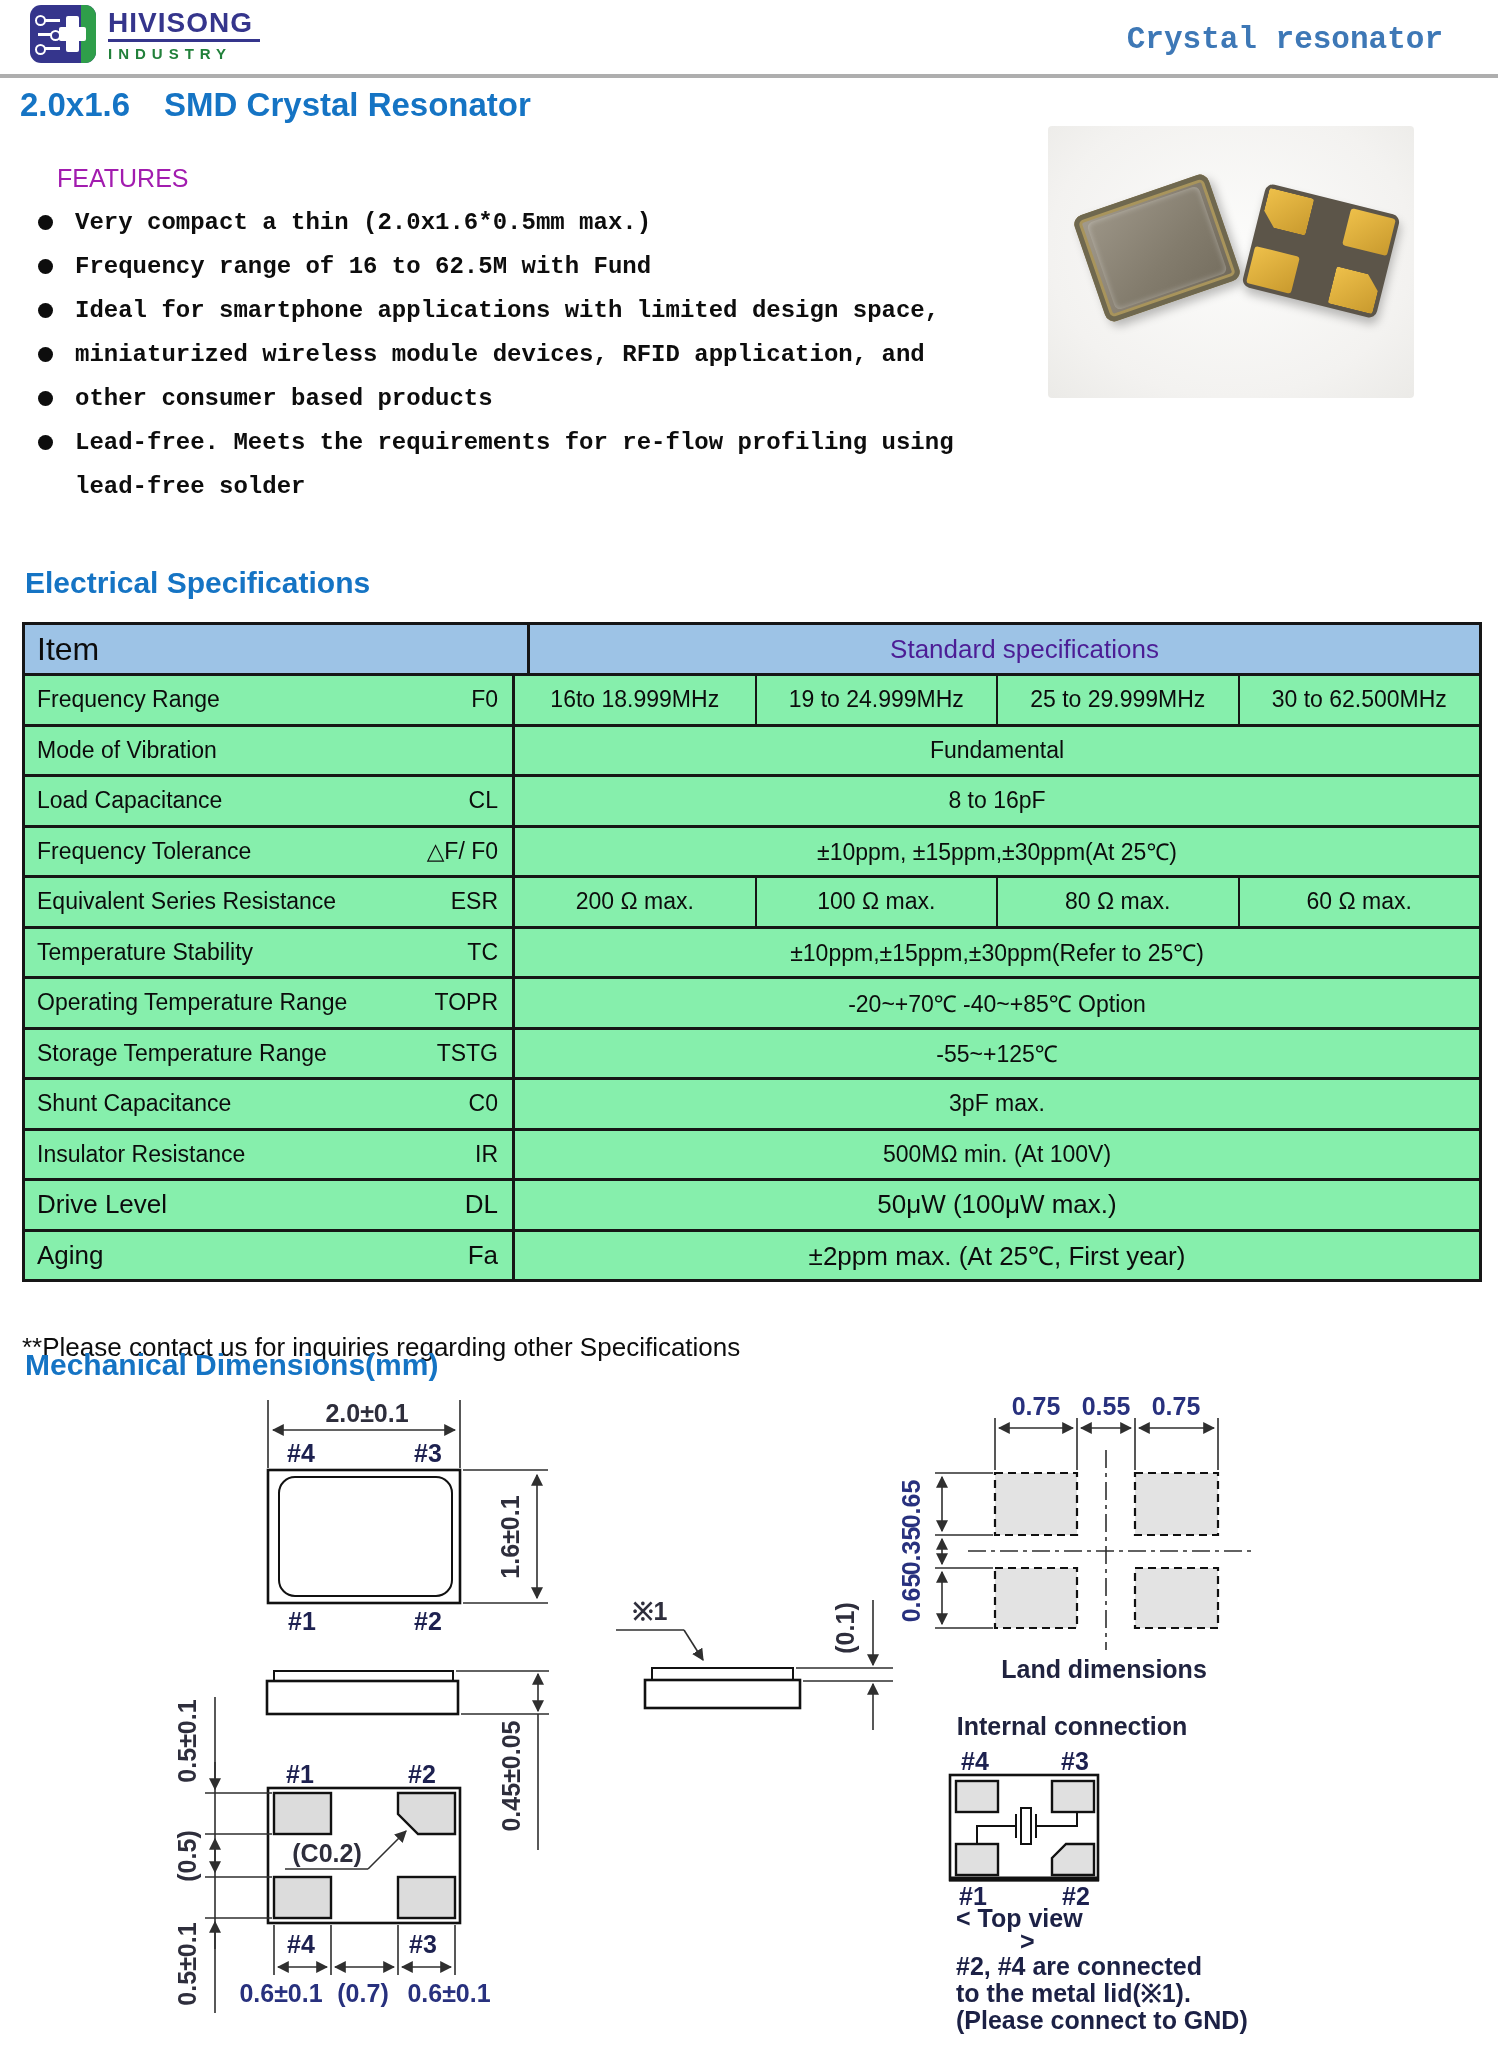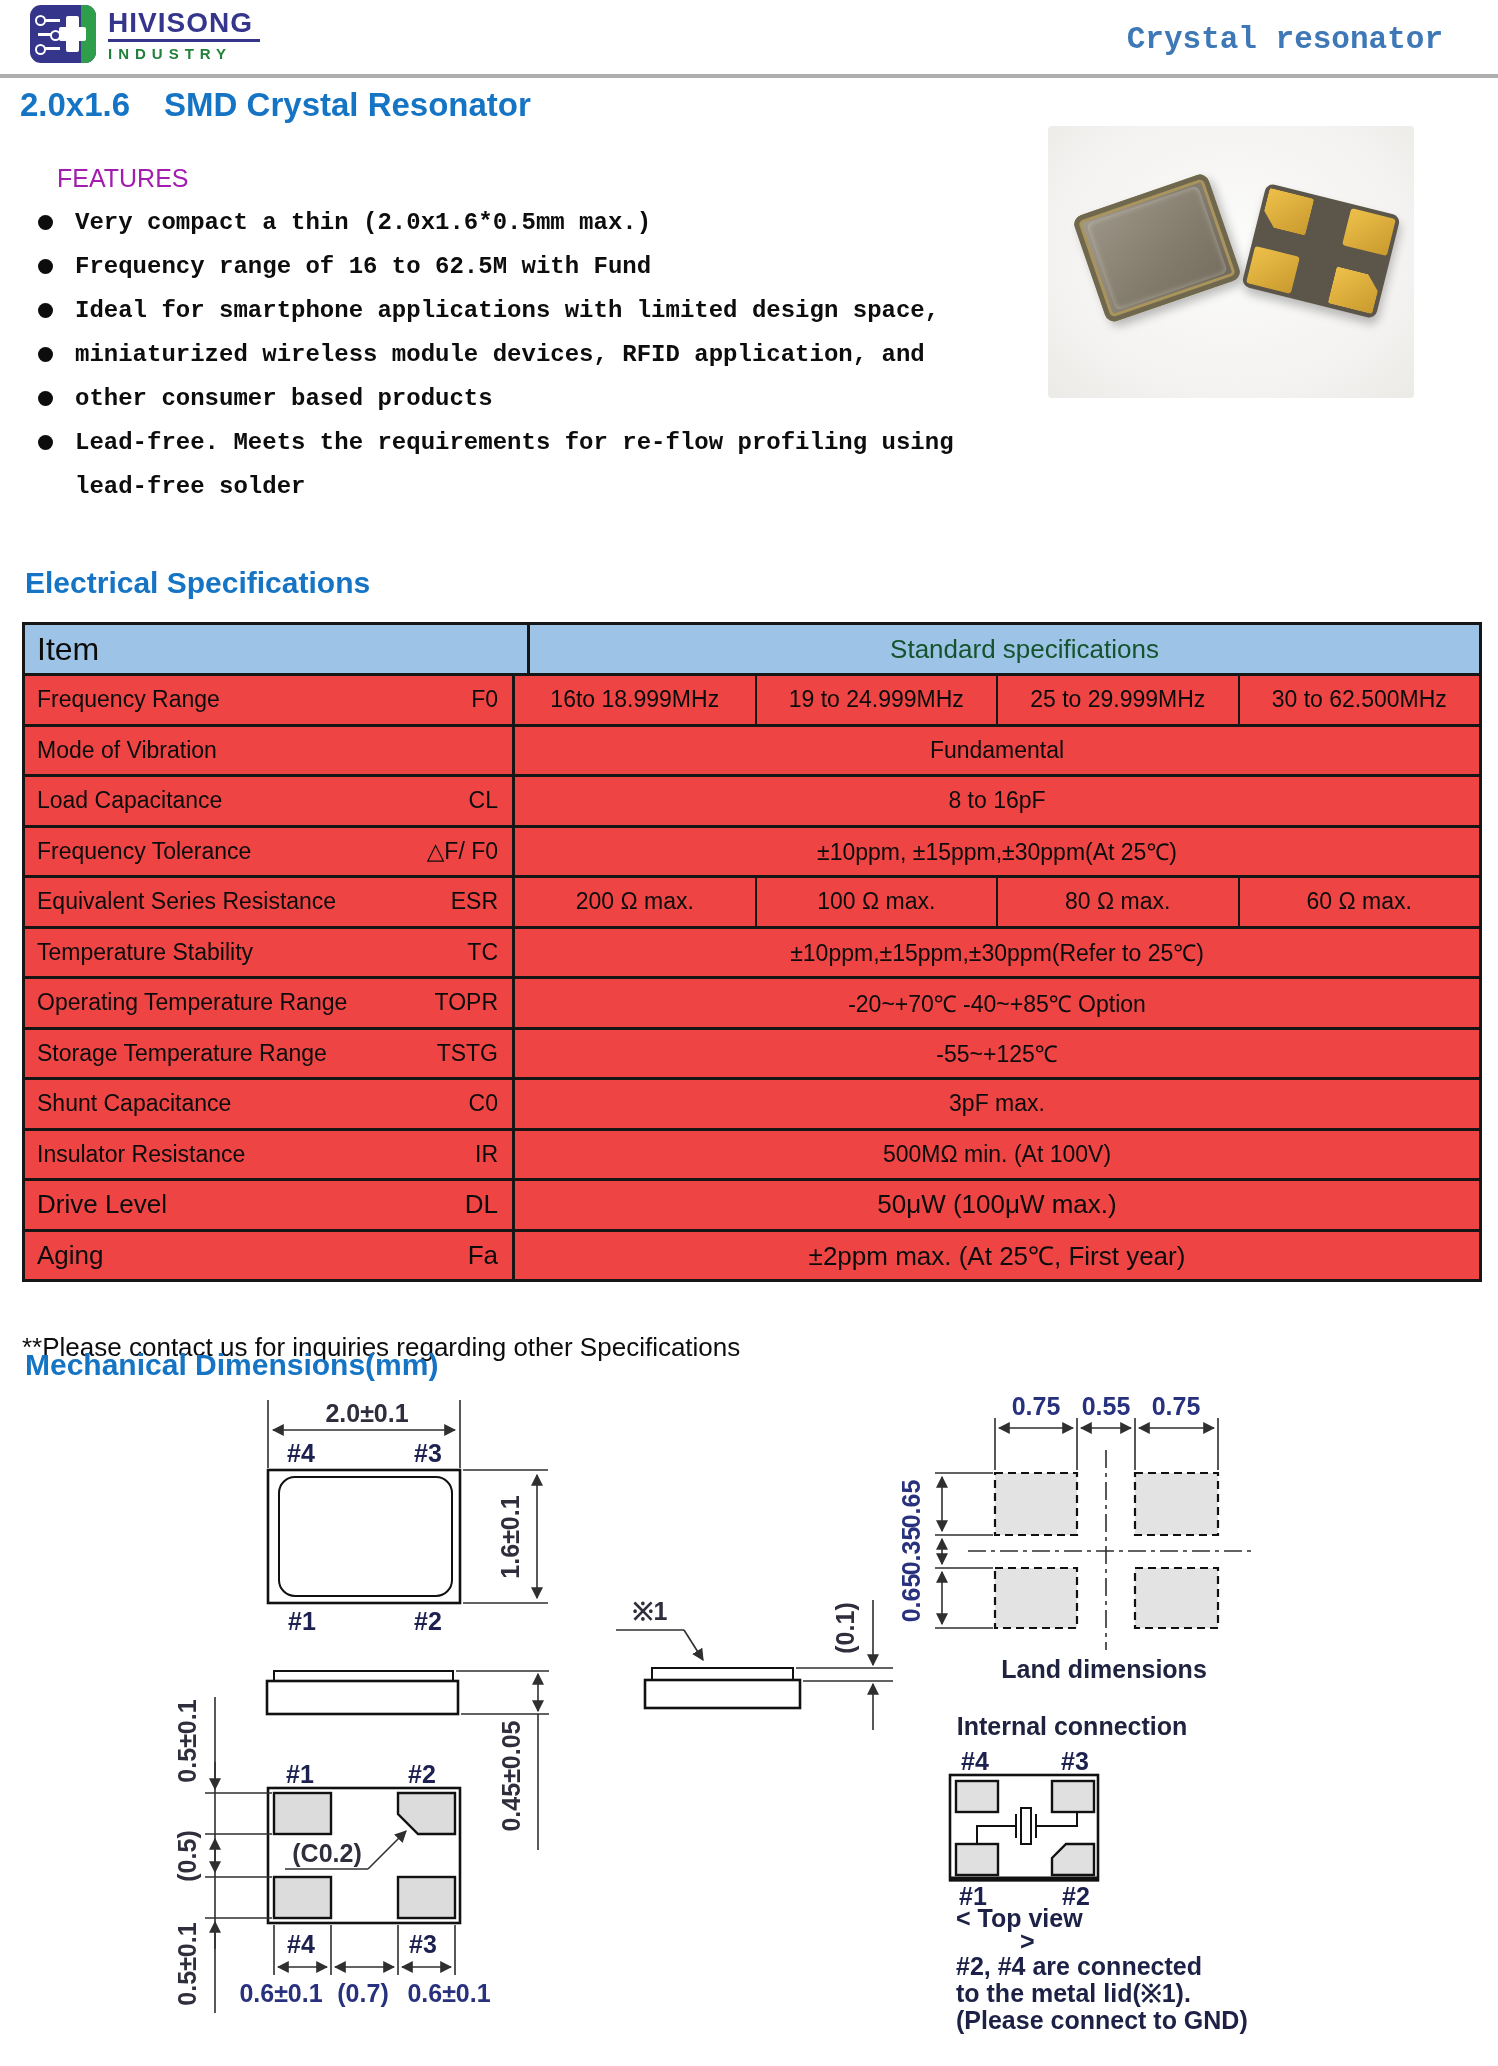--- a/index.html
+++ b/index.html
@@ -55,22 +55,22 @@
   
   .sec-heading{position:absolute;left:25px;font-size:30px;font-weight:700;color:#1574c4;}
   .elec{top:566px;} .mech{top:1348px;}
 
   
   .spec-table{position:absolute;left:22px;top:622px;width:1454px;border:3px solid #161616;background:#fff;}
   .spec-header{display:flex;height:48px;background:#9dc3e6;}
   .spec-header .cell-item{width:490px;border-right:3px solid #161616;display:flex;align-items:center;
        padding-left:12px;font-size:32px;color:#0c0c0c;}
   .spec-header .cell-vals{flex:1;display:flex;align-items:center;justify-content:center;
-       font-size:26px;color:#14532d;padding-left:40px;}
-  .spec-row{display:flex;height:47.5px;background:#ef4444;border-top:3px solid #161616;}
+       font-size:26px;color:#4c1d95;padding-left:40px;}
+  .spec-row{display:flex;height:47.5px;background:#86efac;border-top:3px solid #161616;}
   .spec-row .cell-item{width:490px;border-right:3px solid #161616;display:flex;align-items:center;
        justify-content:space-between;padding:0 14px 0 12px;box-sizing:border-box;}
   .item-label,.item-sym{font-size:23px;color:#0c0c0c;}
   .spec-row .cell-vals{flex:1;display:flex;}
   .cell-val{flex:1;display:flex;align-items:center;justify-content:center;font-size:23px;color:#0c0c0c;
        border-left:2px solid #161616;}
   .cell-val:first-child{border-left:none;}
   .spec-row.big .item-label,.spec-row.big .item-sym,.spec-row.big .cell-val{font-size:26px;}
   .spec-note{position:absolute;left:22px;top:1332px;font-size:26px;color:#0d0d0d;}
 

